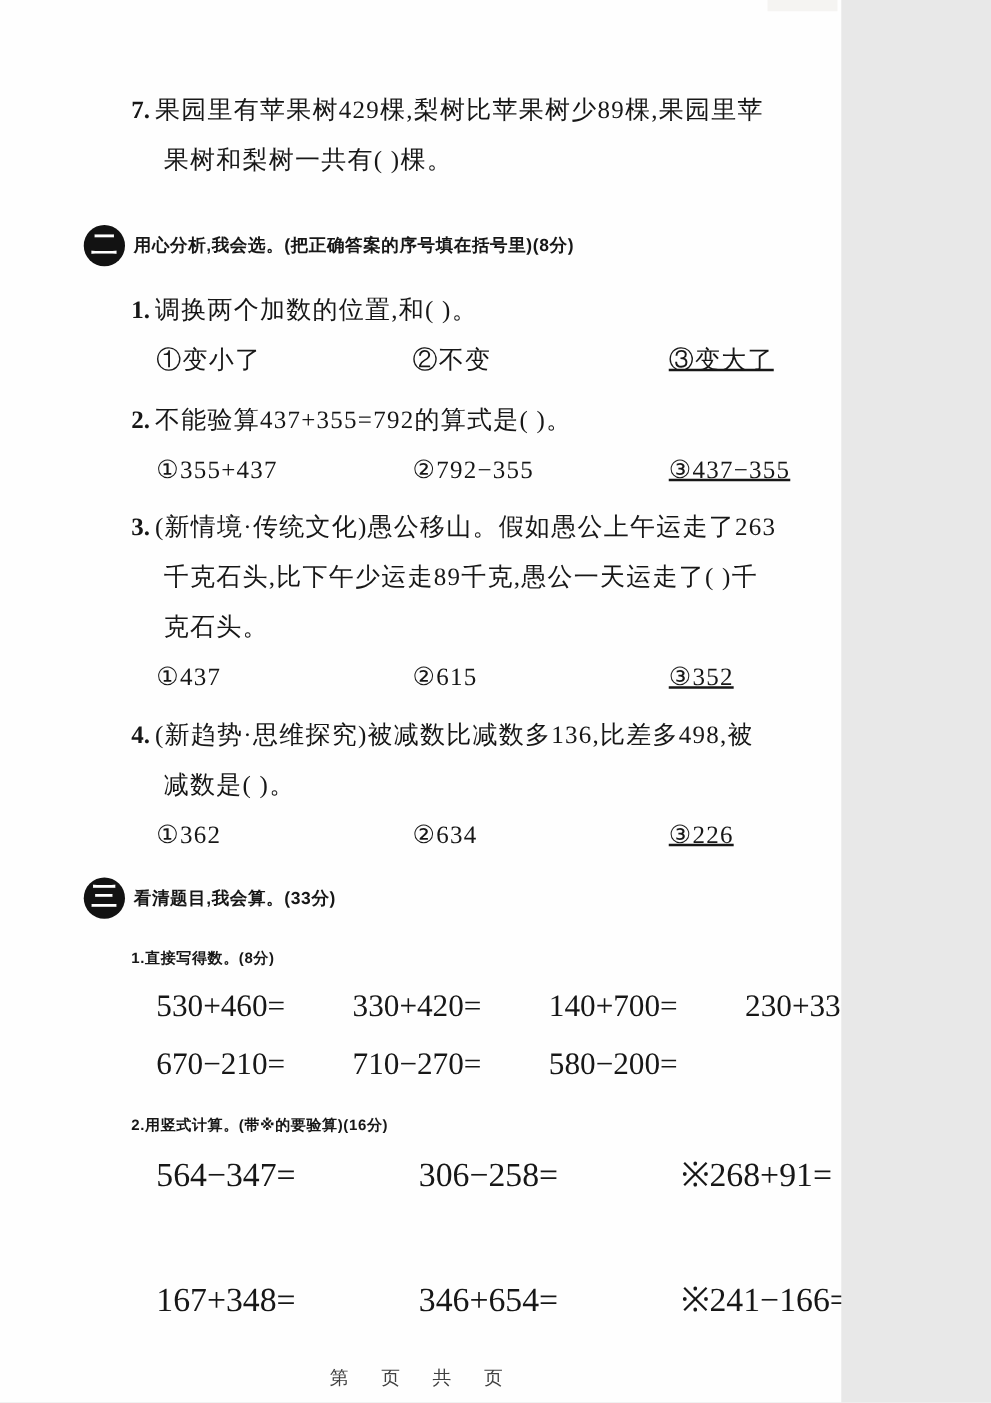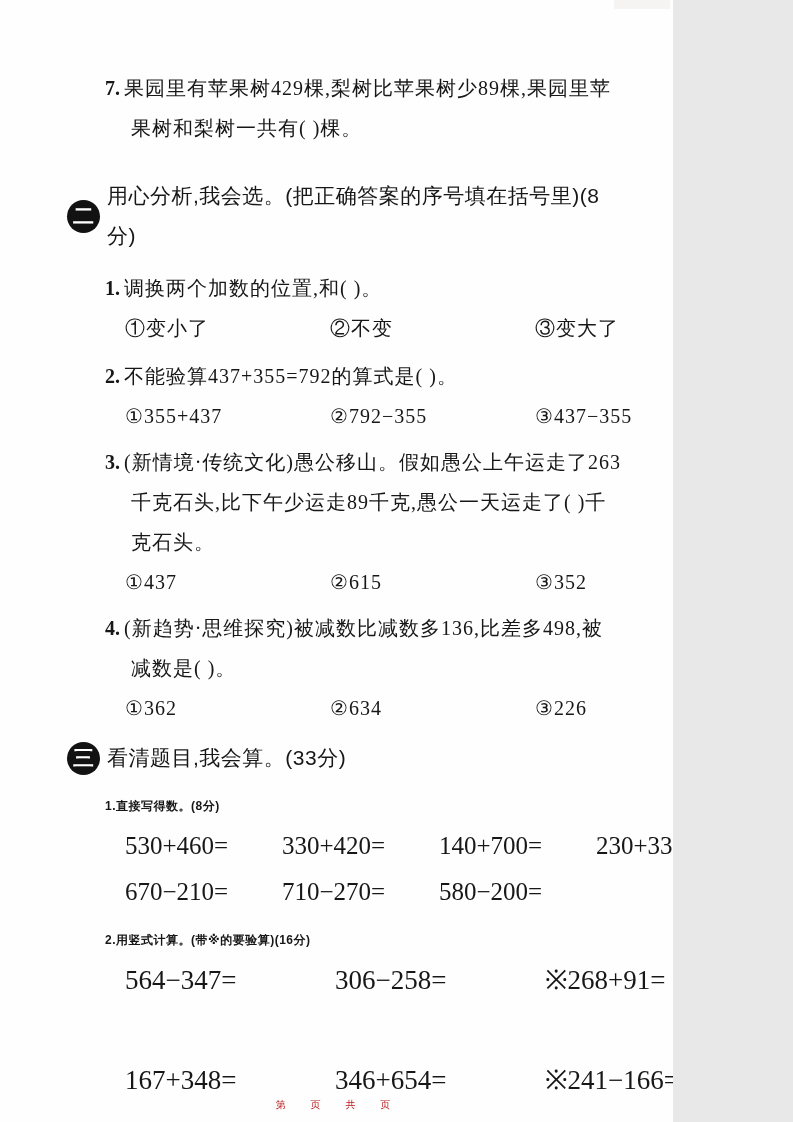--- a/index.html
+++ b/index.html
@@ -44,38 +44,38 @@
     display:inline-flex;
     align-items:center;
     justify-content:center;
     font-family:"Liberation Sans","DejaVu Sans",sans-serif;
     font-weight:700;
     font-size:21px;
     margin-right:7px;
   }
   .section-title{
     font-family:"Liberation Sans","DejaVu Sans",sans-serif;
-    font-weight:400;
-    font-size:21px;
+    font-weight:700;
+    font-size:14px;
     letter-spacing:0.5px;
   }
   .sub-title{
     font-family:"Liberation Sans","DejaVu Sans",sans-serif;
     font-weight:700;
     font-size:12px;
     letter-spacing:0.5px;
     margin-top:8px;
   }
   .opts{
     display:flex;
     padding-left:20px;
     line-height:40px;
   }
   .opts .opt{flex:0 0 205px;letter-spacing:1px;}
-  .opts .opt:last-child{flex:0 0 auto;}
+  .opts .opt:last-child{flex:0 0 auto;text-decoration:underline;}
   .calc4{
     display:flex;
     padding-left:20px;
     line-height:40px;
     font-size:25px;
   }
   .calc4 .item{flex:0 0 157px;}
   .calc4 .item:last-child{flex:0 0 auto;}
   .calc3{
     display:flex;
@@ -88,22 +88,22 @@
   .mt8{margin-top:8px;}
   .mt6{margin-top:6px;}
   .mt10{margin-top:10px;}
   .mt12{margin-top:12px;}
   .worksp{margin-top:60px;}
   .footer{
     position:absolute;
     left:0;bottom:10px;
     width:100%;
     text-align:center;
-    font-size:10px;
-    color:#b91c1c;
+    font-size:15px;
+    color:#404040;
     letter-spacing:7px;
     word-spacing:8px;
     font-family:"Liberation Sans","DejaVu Sans",sans-serif;
   }
   .scan-artifact{
     position:absolute;top:0;right:3px;
     width:56px;height:9px;
     background:#f5f4f2;
   }
 </style>

